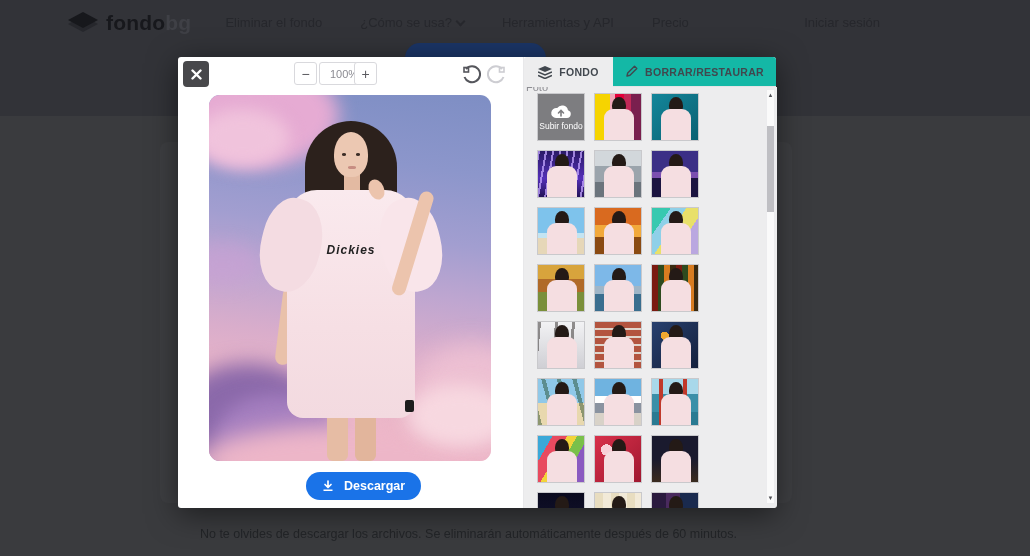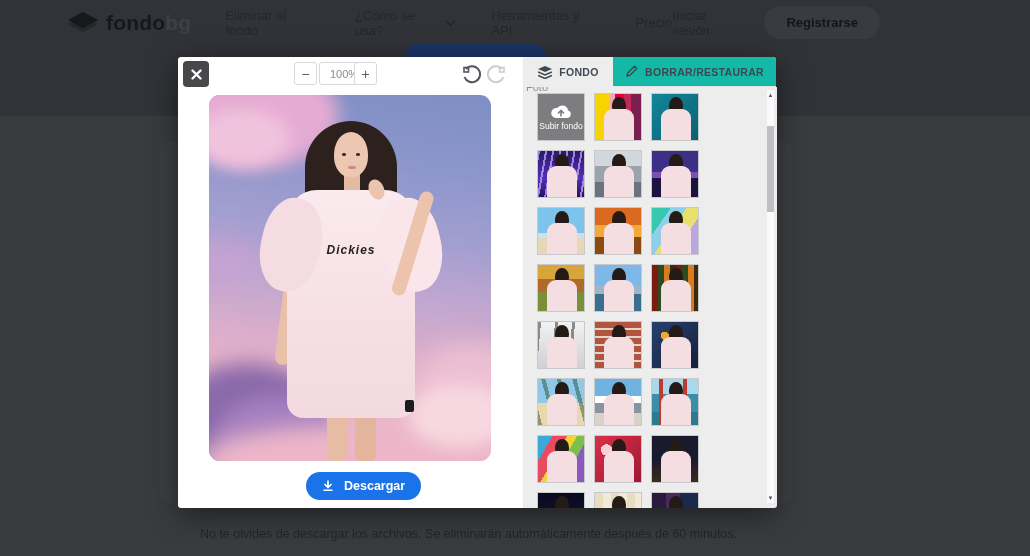--- a/index.html
+++ b/index.html
@@ -144,21 +144,20 @@
         <span class="nav-link">Eliminar el fondo</span>
         <span class="nav-link">
           <span>¿Cómo se usa?</span>
           <span class="chev"></span>
         </span>
         <span class="nav-link">Herramientas y API</span>
         <span class="nav-link">Precio</span>
       </div>
       <div class="nav-right">
         <span class="login-link">Iniciar sesión</span>
-        <button class="signup-pill">Registrarse</button>
       </div>
     </div>
   </div>
   <div class="page-card"></div>
   <div class="dim-blue-btn"></div>
   <div class="footer-note">No te olvides de descargar los archivos. Se eliminarán automáticamente después de 60 minutos.</div>
 
   <div class="modal">
     <div class="editor">
       <button class="close-btn">

